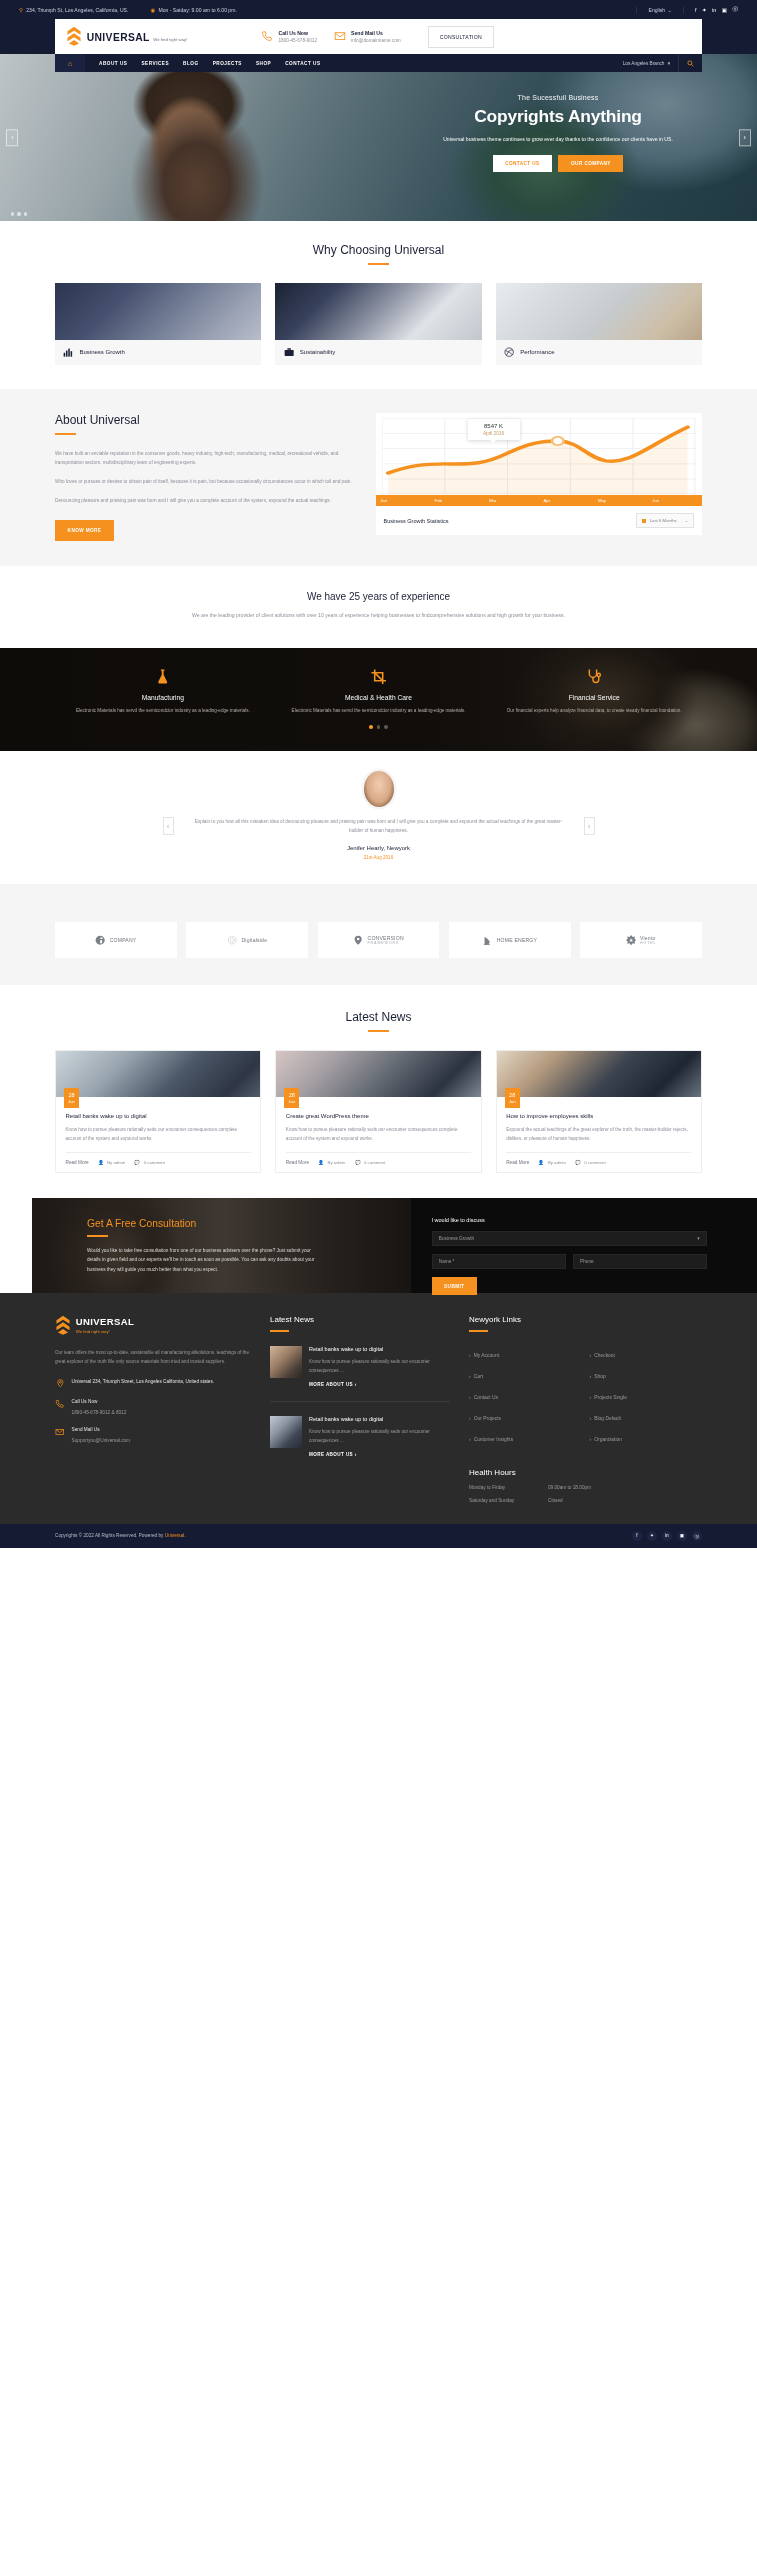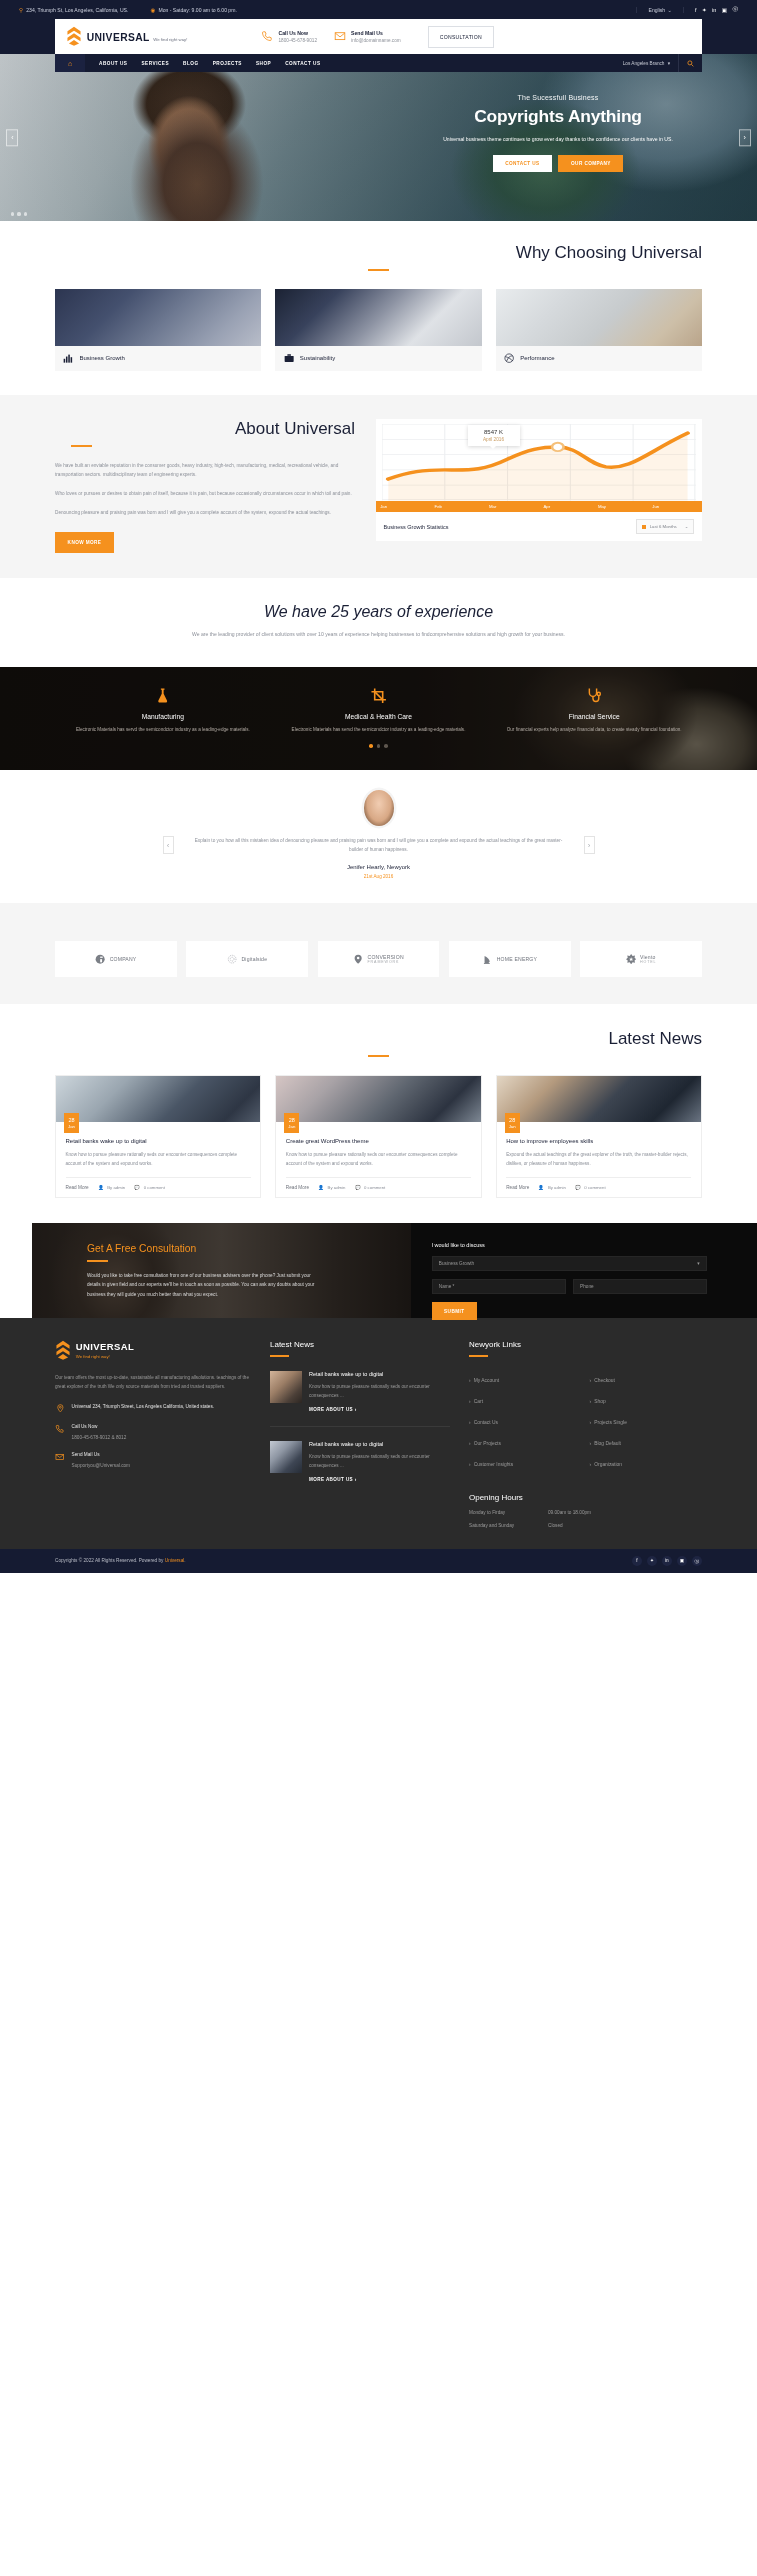--- a/index.html
+++ b/index.html
@@ -113,23 +113,23 @@
     width: 12px; height: 17.4px; border: 0.8px solid rgba(255,255,255,.55);
     color: #fff; font-size: 7px; display: flex; align-items: center; justify-content: center;
     background: rgba(255,255,255,.08); cursor: pointer;
   }
   .hero-arrow.left { left: 6.3px; } .hero-arrow.right { right: 6.3px; }
   .hero-dots { position:absolute; left: 11px; bottom: 5.5px; display:flex; gap:3.2px;}
   .hero-dots i { width: 3.2px; height:3.2px; border-radius:50%; background: rgba(255,255,255,.6); display:block;}
 
   
   .sec-head { text-align: center; padding-top: 22px; }
-  .sec-head h2 { font-size: 17px; font-weight: normal; color: #1b2036; text-align: right; }
+  .sec-head h2 { font-size: 12px; font-weight: normal; color: #1b2036; }
   .sec-head .bar { width: 20.5px; height: 2px; background: #f5911e; margin: 6.3px auto 0; }
-  .sec-head.left { text-align: left; margin-left: 16px; }
+  .sec-head.left { text-align: left; }
   .sec-head.left .bar { margin-left: 0; }
 
   
   .why { padding-bottom: 24px; background: #fff; }
   .cards3 { display: flex; gap: 14px; margin-top: 17.4px; }
   .card3 { flex: 1; background: #f7f7f7; }
   .card3 .ph { height: 57px; }
   .card3 .cbody { display: flex; align-items: center; gap: 5.5px; padding: 7px 8px; }
   .card3 .cico { width: 11px; height: 11px; color: #151b32; display:flex;align-items:center;justify-content:center; }
   .card3 .clabel { font-size: 6px; color: #1b2036; }
@@ -163,21 +163,21 @@
   .chart-foot .ttl { font-size: 5.5px; color: #1b2036; }
   .chart-sel {
     margin-left: auto; border: 0.8px solid #e2e2e2; background: #fafafa;
     font-size: 4.3px; color: #7a7e86; padding: 4px 4.7px; display: flex; align-items: center; gap: 4px; width: 58px; cursor:pointer;
   }
   .chart-sel .sq { width:4px; height:4px; background:#f5911e; display:inline-block;}
   .chart-sel .cv { margin-left: auto; }
 
   
   .exp { background: #fff; padding: 25px 0 27px; text-align: center; }
-  .exp h2 { font-size: 16px; font-weight: normal; color: #1b2036; font-style: italic; }
+  .exp h2 { font-size: 10px; font-weight: normal; color: #1b2036; }
   .exp .lead { font-size: 5.1px; color: #8b8f98; line-height: 1.9; margin: 9.5px auto 0; width: 442px; }
   .counters { display: flex; margin-top: 20.5px; }
   .counter { flex: 1; }
   .counter .num { font-size: 13.4px; color: #1b2036; }
   .counter .lbl { font-size: 5.5px; color: #6f737c; margin-top: 5.5px; }
 
   
   .dark-serv { position: relative; height: 103px; overflow: hidden; background: #120e0b; }
   .ds-bg {
     position: absolute; inset: 0;
@@ -859,21 +859,21 @@
         </ul>
         <ul>
           <li><span class="ch">›</span><a href="#">Checkout</a></li>
           <li><span class="ch">›</span><a href="#">Shop</a></li>
           <li><span class="ch">›</span><a href="#">Projects Single</a></li>
           <li><span class="ch">›</span><a href="#">Blog Default</a></li>
           <li><span class="ch">›</span><a href="#">Organization</a></li>
         </ul>
       </div>
       <div class="fhours">
-        <div class="fh">Opening Hours</div>
+        <div class="fh">Health Hours</div>
         <div class="fhr">
           <span class="d">Monday to Firday</span>
           <span class="t">09.00am to 18.00pm</span>
         </div>
         <div class="fhr">
           <span class="d">Saturday and Sunday</span>
           <span class="t">Closed</span>
         </div>
       </div>
     </div>

